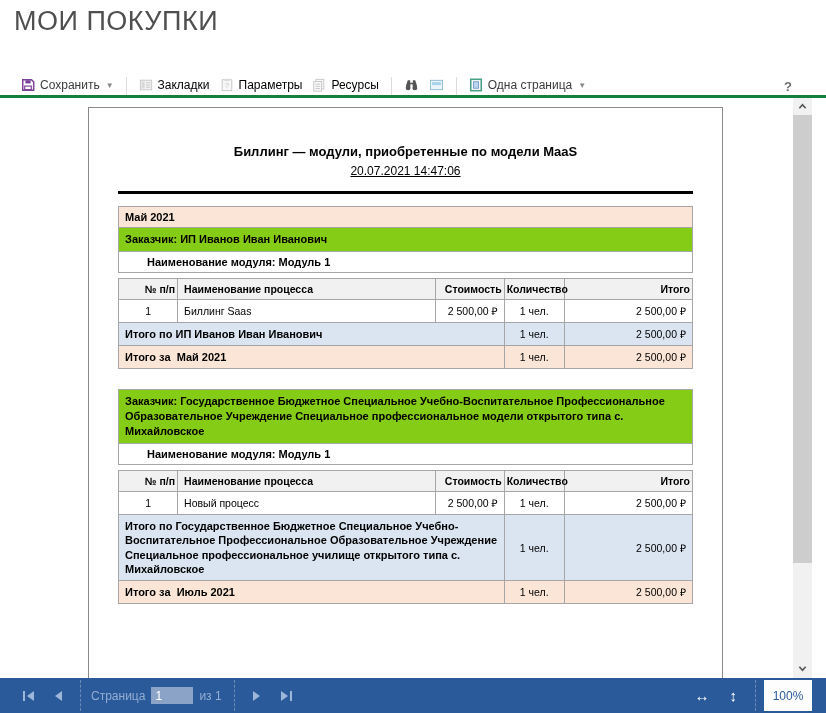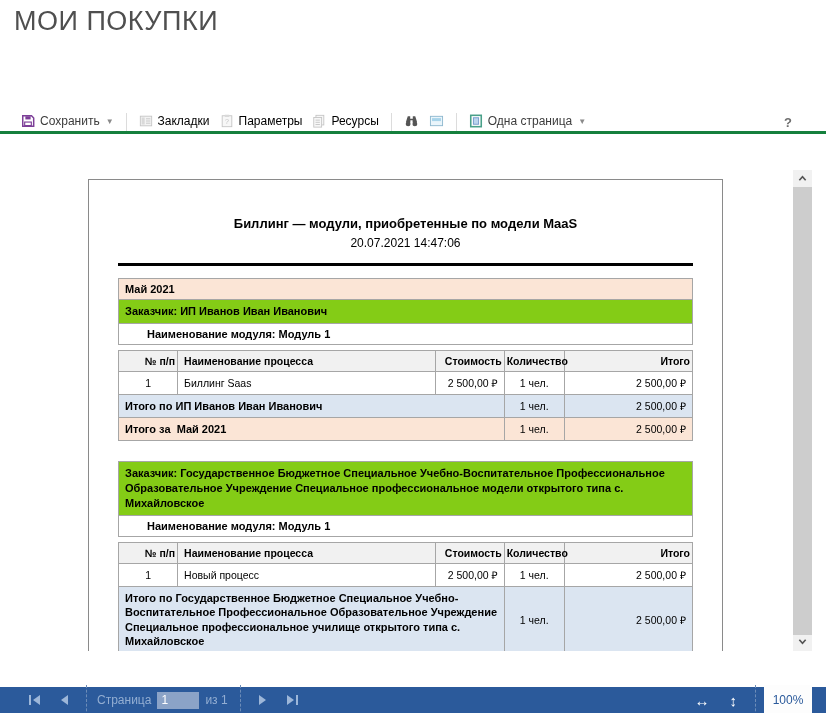--- a/index.html
+++ b/index.html
@@ -3,21 +3,21 @@
 <meta charset="utf-8">
 <style>
   * { box-sizing: border-box; }
   html,body { margin:0; padding:0; }
   body {
     width:826px; height:713px; overflow:hidden;
     background:#fff;
     font-family:"Liberation Sans", sans-serif;
     -webkit-font-smoothing:antialiased;
   }
-  .app { display:flex; flex-direction:column; width:826px; height:713px;gap:36px; }
+  .app { display:flex; flex-direction:column; width:826px; height:713px; }
 
   
   .page-header { height:64px; padding:6px 14px 0; }
   .page-title {
     margin:0; font-size:27px; font-weight:400; color:#4f4f4f; letter-spacing:.5px;
   }
 
   
   .toolbar {
     height:34px; display:flex; align-items:flex-end;
@@ -36,21 +36,21 @@
   .tb-spacer { flex:1; }
   .tb-help { background:none; border:none; color:#6e6e6e; font-weight:bold; font-size:13px; cursor:pointer; }
 
   
   .viewport { position:relative; flex:1; background:#fff; overflow:hidden; }
   .sheet {
     position:absolute; left:88px; top:9px; width:635px; height:860px;
     background:#fff; border:1px solid #8a8a8a;
   }
   .rpt-title { margin-top:36px; text-align:center; font-size:13px; font-weight:bold; color:#000; }
-  .rpt-date  { margin-top:5px;  text-align:center; font-size:12px; color:#000; }
+  .rpt-date  { margin-top:5px;  text-align:center; font-size:12px; color:#000;text-decoration:underline; }
   .rpt-rule  { margin:13px 29px 0; height:3px; background:#000; }
 
   table.rpt {
     border-collapse:collapse; table-layout:fixed;
     margin:0 29px; width:575px; font-size:10.5px; color:#000;
   }
   table.rpt.first { margin-top:12px;border-radius:22px; }
   table.rpt.inner { margin-top:5px; }
   table.rpt.gap   { margin-top:20px; }
   .rpt td, .rpt th { border:1px solid #a6a6a6; padding:4px 6px; vertical-align:middle; }
@@ -72,22 +72,22 @@
   .vs-btn {
     position:absolute; left:0; width:19px; height:17px;
     display:flex; align-items:center; justify-content:center; cursor:pointer;
   }
   .vs-up { top:0; } .vs-down { bottom:1px; }
   .vs-thumb { position:absolute; top:17px; left:0; width:19px; height:448px; background:#cdcdcd; cursor:pointer; }
   .chev { width:9px; height:9px; }
 
   
   .pager {
-    height:26px; flex:0 0 auto; background:#2b5a9b;
-    display:flex; align-items:center; padding-left:20px;
+    height:35px; flex:0 0 auto; background:#2b5a9b;
+    display:flex; align-items:center; padding-left:14px;
     font-size:12px; color:#93aed2;
   }
   .pg-btn { background:none; border:none; padding:0 9px; cursor:pointer; display:flex; align-items:center; }
   .pg-btn svg { fill:#9db7d9; }
   .pg-sep { border-left:1px dashed #6c8cb8; height:31px; margin:0 8px; }
   .pg-label { margin:0 6px 0 2px; }
   .pg-input {
     width:42px; height:17px; border:none; background:#8ba3c7; color:#fff;
     font-family:inherit; font-size:12px; padding:0 4px;
   }

